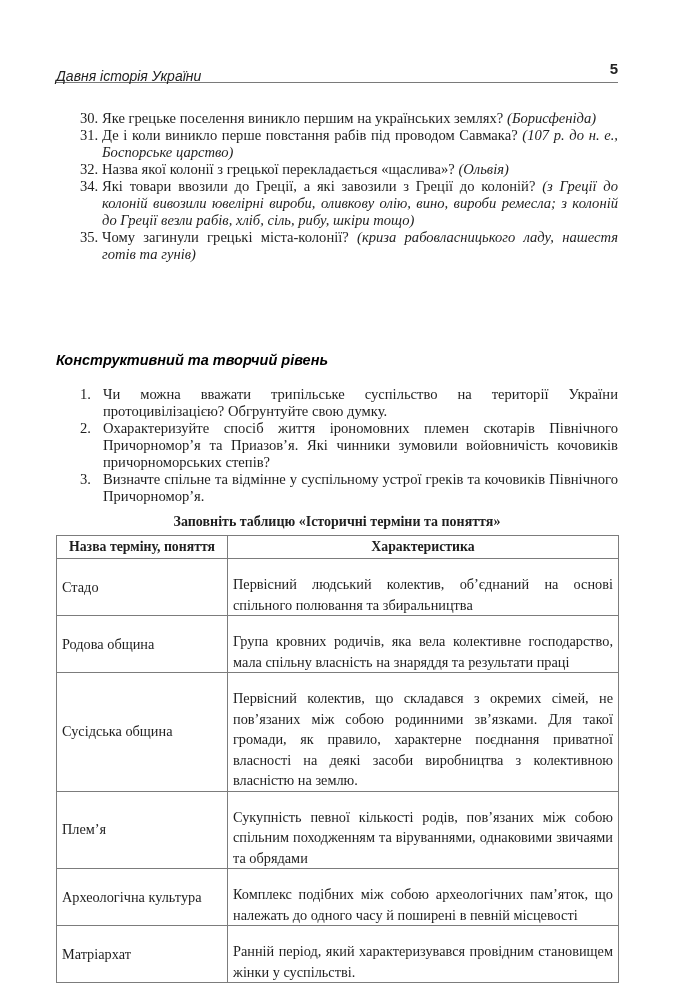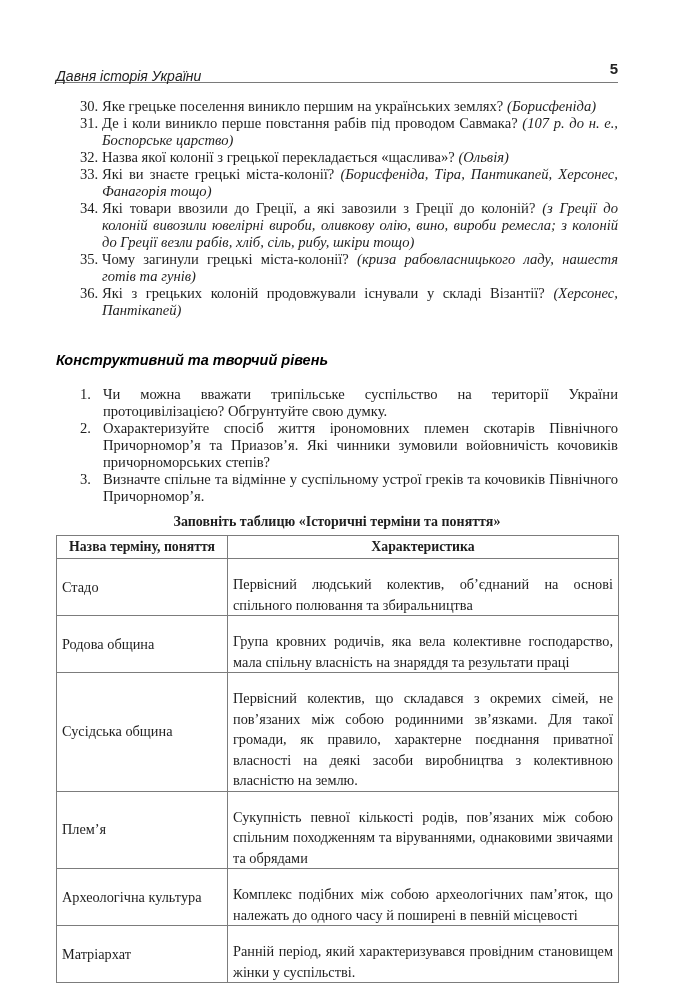--- a/index.html
+++ b/index.html
@@ -12,21 +12,21 @@
     position: absolute; left: 0; top: 10px;
     font-family: "Liberation Sans", sans-serif; font-style: italic;
     font-size: 14px; color: #222;
   }
   .page-number {
     position: absolute; right: 0; top: 2px;
     font-family: "Liberation Sans", sans-serif; font-weight: bold;
     font-size: 15px; color: #222;
   }
   .serif { font-family: "Liberation Serif", serif; font-size: 14.6px; line-height: 17px; }
-  .qlist { position: absolute; left: 80px; top: 98px; width: 538px; margin: 0; padding: 0; list-style: none; }
+  .qlist { position: absolute; left: 80px; top: 110px; width: 538px; margin: 0; padding: 0; list-style: none; }
   .qlist li { position: relative; padding-left: 22px; text-align: justify; }
   .qlist .num { position: absolute; left: 0; top: 0; }
   .ans { font-style: italic; }
   .section-heading {
     position: absolute; left: 56px; top: 352px; width: 562px; 
     font-family: "Liberation Sans", sans-serif; font-style: italic; font-weight: bold;
     font-size: 14.5px; color: #000000;
   }
   .tlist { position: absolute; left: 80px; top: 386px; width: 538px; margin: 0; padding: 0; list-style: none; }
   .tlist li { position: relative; padding-left: 23px; text-align: justify; }
@@ -51,24 +51,22 @@
 
 <div class="page-header">
   <span class="running-title">Давня історія України</span>
   <span class="page-number">5</span>
 </div>
 
 <ol class="qlist serif">
   <li><span class="num">30.</span><span>Яке грецьке поселення виникло першим на українських землях?</span> <span class="ans">(Борисфеніда)</span></li>
   <li><span class="num">31.</span><span>Де і коли виникло перше повстання рабів під проводом Савмака?</span> <span class="ans">(107 р. до н. е., Боспорське царство)</span></li>
   <li><span class="num">32.</span><span>Назва якої колонії з грецької перекладається «щаслива»?</span> <span class="ans">(Ольвія)</span></li>
-  <li><span class="num">33.</span><span>Які ви знаєте грецькі міста-колонії?</span> <span class="ans">(Борисфеніда, Тіра, Пантикапей, Херсонес, Фанагорія тощо)</span></li>
   <li><span class="num">34.</span><span>Які товари ввозили до Греції, а які завозили з Греції до колоній?</span> <span class="ans">(з Греції до колоній вивозили ювелірні вироби, оливкову олію, вино, вироби ремесла; з колоній до Греції везли рабів, хліб, сіль, рибу, шкіри тощо)</span></li>
   <li><span class="num">35.</span><span>Чому загинули грецькі міста-колонії?</span> <span class="ans">(криза рабовласницького ладу, нашестя готів та гунів)</span></li>
-  <li><span class="num">36.</span><span>Які з грецьких колоній продовжували існували у складі Візантії?</span> <span class="ans">(Херсонес, Пантікапей)</span></li>
 </ol>
 
 <div class="section-heading">Конструктивний та творчий рівень</div>
 
 <ol class="tlist serif">
   <li><span class="num">1.</span><span>Чи можна вважати трипільське суспільство на території України протоцивілізацією? Обгрунтуйте свою думку.</span></li>
   <li><span class="num">2.</span><span>Охарактеризуйте спосіб життя ірономовних племен скотарів Північного Причорномор’я та Приазов’я. Які чинники зумовили войовничість кочовиків причорноморських степів?</span></li>
   <li><span class="num">3.</span><span>Визначте спільне та відмінне у суспільному устрої греків та кочовиків Північного Причорномор’я.</span></li>
 </ol>
 

